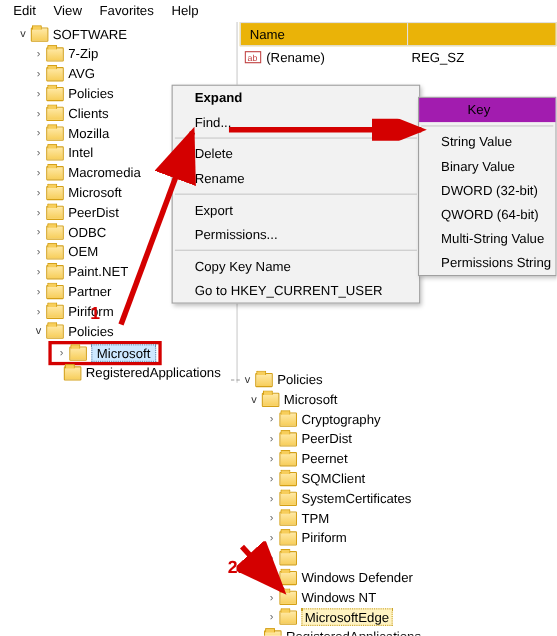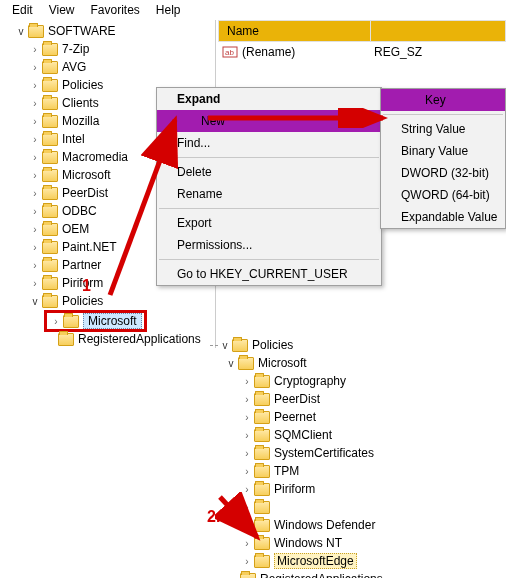--- a/index.html
+++ b/index.html
@@ -176,45 +176,43 @@
             <text x="3" y="11" font-size="8" fill="#c04040">ab</text>
           </svg>
       </span>
       <span style="width:132px">(Rename)</span>
       <span>REG_SZ</span>
     </div>
   </div>
 
 </div>
 
-<div class="ctxmenu" style="left:156px; top:87px; width:226px;">
+<div class="ctxmenu" style="left:156px; top:77px; width:226px;">
   <div class="item" style="font-weight:bold">Expand</div>
-  <div class="item hl">
-    <span>New</span>
-    <span class="arrow">▶</span>
-  </div>
   <div class="item">Find...</div>
   <div class="sep"></div>
   <div class="item">Delete</div>
   <div class="item">Rename</div>
   <div class="sep"></div>
   <div class="item">Export</div>
   <div class="item">Permissions...</div>
   <div class="sep"></div>
+  <div class="item">Copy Key Name</div>
   <div class="item">Go to HKEY_CURRENT_USER</div>
 </div>
 
 <div class="ctxmenu submenu">
   <div class="item hl">Key</div>
   <div class="sep"></div>
   <div class="item">String Value</div>
   <div class="item">Binary Value</div>
   <div class="item">DWORD (32-bit)</div>
   <div class="item">QWORD (64-bit)</div>
-  <div class="item">Expandable Value</div>
+  <div class="item">Multi-String Value</div>
+  <div class="item">Permissions String</div>
 </div>
 
 <div class="lower-tree">
   <div class="node">
     <span class="indent" style="width:0"></span>
       <span class="strike"></span>
     <span class="tw open">v</span>
     <span class="folder"></span>
     <span>Policies</span>
   </div>

